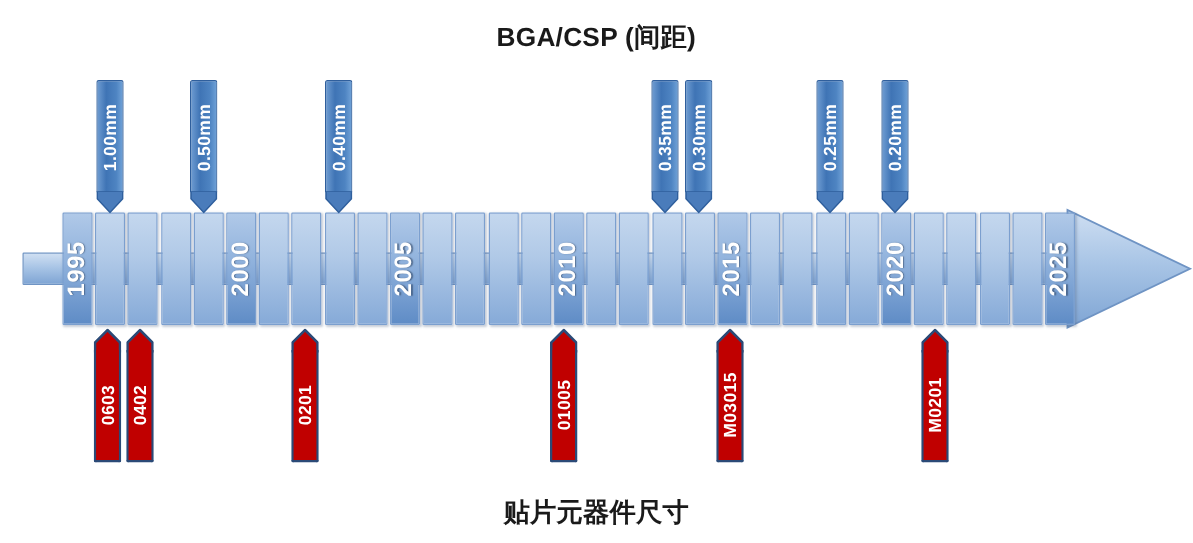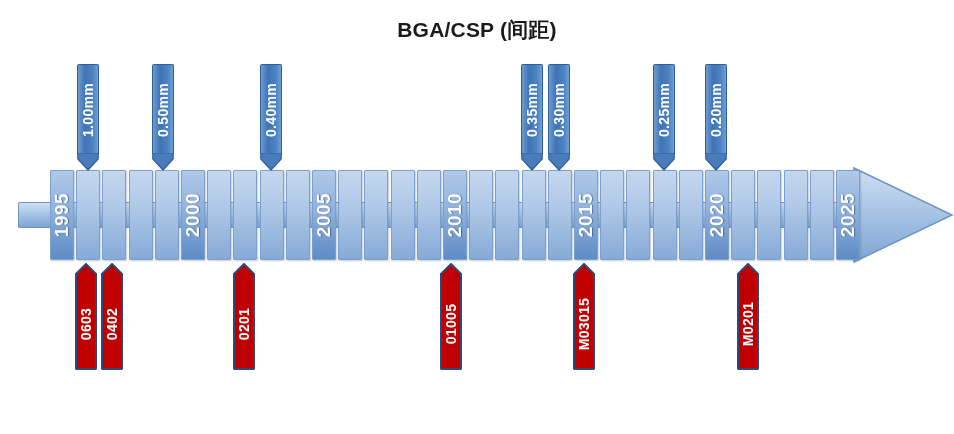--- a/index.html
+++ b/index.html
@@ -357,13 +357,14 @@
           <svg width="22" height="19" viewBox="0 0 22 19">
             <polygon points="11,1 21,11 21,19 1,19 1,11" fill="#c00000" stroke="#2b4a77" stroke-width="2"></polygon>
           </svg>
         </div>
         <div class="body" style="top: 17px; height: 90px;">
           <span class="plabel">M0201</span>
         </div>
       </div>
     </div>
 
+  <div class="title" id="title-bottom">贴片元器件尺寸</div>
 </div>
 
 </body></html>

